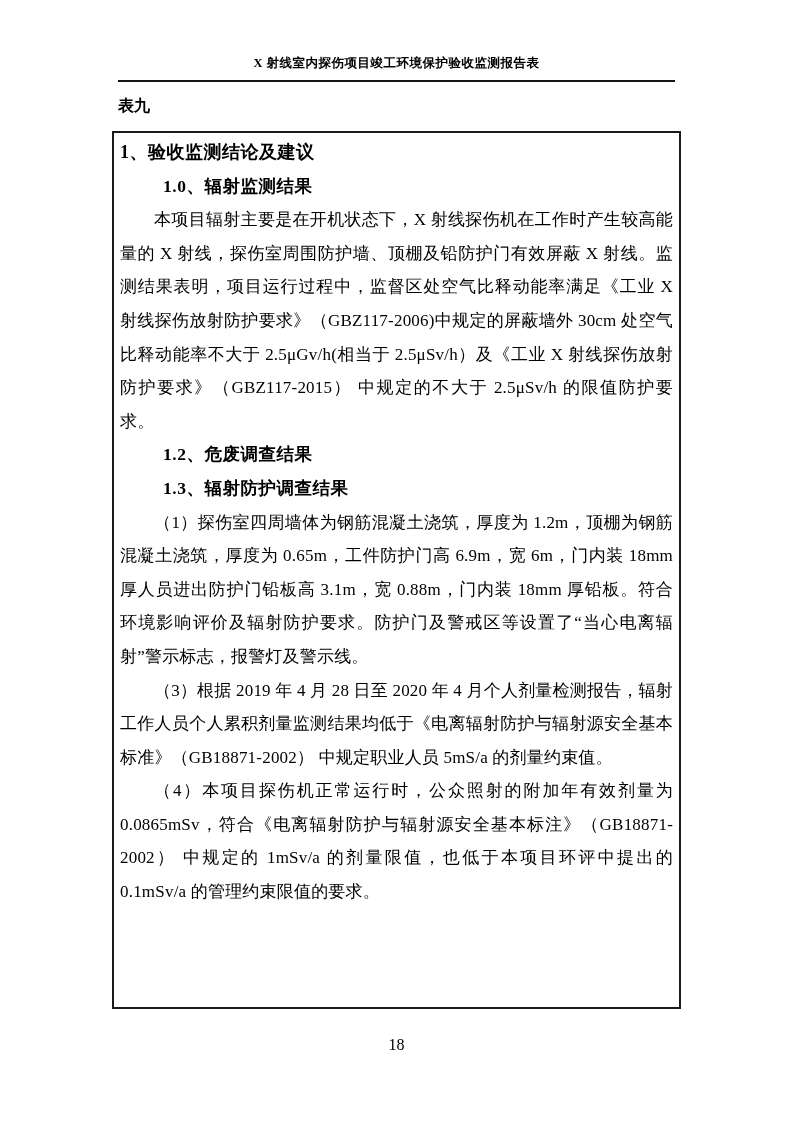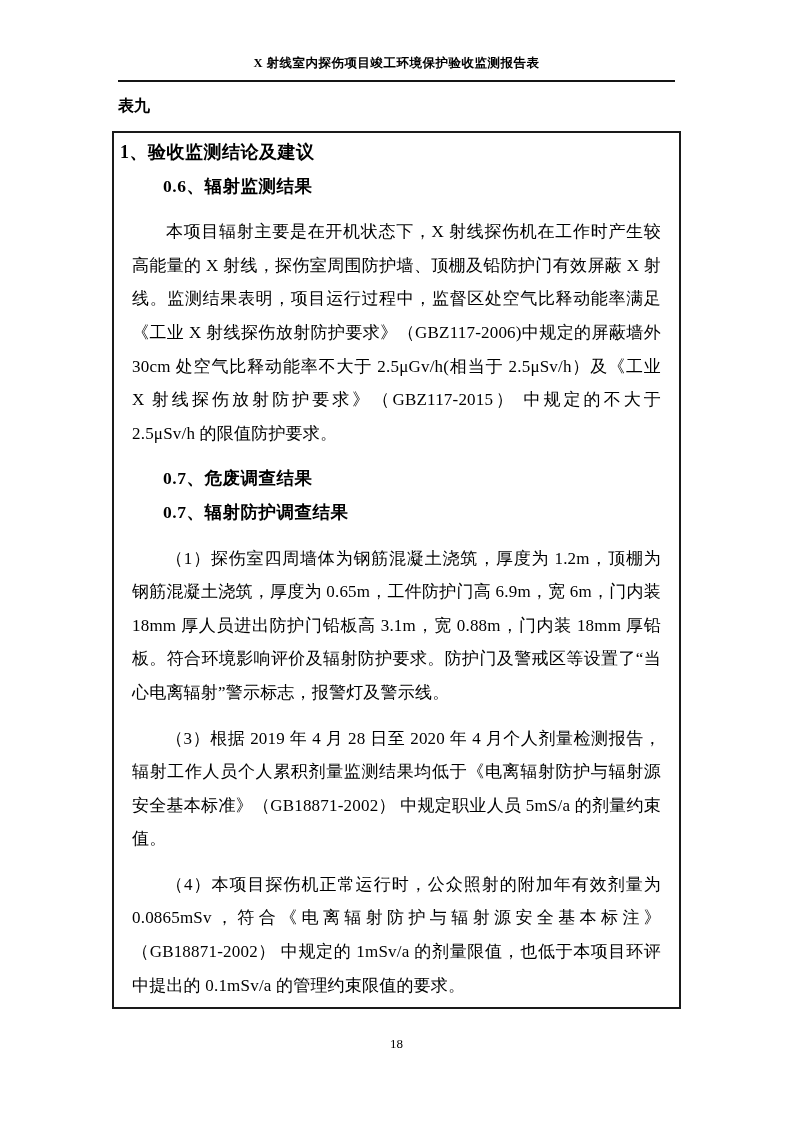--- a/index.html
+++ b/index.html
@@ -60,57 +60,57 @@
     font-weight: 700;
     letter-spacing: 0.5px;
   }
   .sub-heading {
     font-size: 17.5px;
     font-weight: 700;
     padding-left: 43px;
     letter-spacing: 0.5px;
   }
   .para {
-    margin: 12px;
+    margin: 0;
     text-indent: 34px;
     text-align: justify;
     letter-spacing: 0.2px;
   }
   .page-number {
     position: absolute;
     top: 1036px;
     left: 0;
     width: 100%;
     text-align: center;
-    font-size: 13px;
+    font-size: 16px;
   }
 </style>
 </head>
 <body>
 
 <div class="page">
 
   <div class="doc-header">X 射线室内探伤项目竣工环境保护验收监测报告表</div>
 
   <div class="header-rule"></div>
 
   <div class="table-label">表九</div>
 
   <div class="content-box">
 
     <div class="sec-title">1、验收监测结论及建议</div>
 
-    <div class="sub-heading">0.6、辐射监测结果</div>
+    <div class="sub-heading">1.0、辐射监测结果</div>
 
     <p class="para">本项目辐射主要是在开机状态下，X 射线探伤机在工作时产生较高能量的 X 射线，探伤室周围防护墙、顶棚及铅防护门有效屏蔽 X 射线。监测结果表明，项目运行过程中，监督区处空气比释动能率满足《工业 X 射线探伤放射防护要求》（GBZ117-2006)中规定的屏蔽墙外 30cm 处空气比释动能率不大于 2.5μGv/h(相当于 2.5μSv/h）及《工业 X 射线探伤放射防护要求》（GBZ117-2015） 中规定的不大于 2.5μSv/h 的限值防护要求。</p>
 
-    <div class="sub-heading">0.7、危废调查结果</div>
+    <div class="sub-heading">1.2、危废调查结果</div>
 
 
-    <div class="sub-heading">0.7、辐射防护调查结果</div>
+    <div class="sub-heading">1.3、辐射防护调查结果</div>
 
     <p class="para">（1）探伤室四周墙体为钢筋混凝土浇筑，厚度为 1.2m，顶棚为钢筋混凝土浇筑，厚度为 0.65m，工件防护门高 6.9m，宽 6m，门内装 18mm 厚人员进出防护门铅板高 3.1m，宽 0.88m，门内装 18mm 厚铅板。符合环境影响评价及辐射防护要求。防护门及警戒区等设置了“当心电离辐射”警示标志，报警灯及警示线。</p>
 
 
     <p class="para">（3）根据 2019 年 4 月 28 日至 2020 年 4 月个人剂量检测报告，辐射工作人员个人累积剂量监测结果均低于《电离辐射防护与辐射源安全基本标准》（GB18871-2002） 中规定职业人员 5mS/a 的剂量约束值。</p>
 
     <p class="para">（4）本项目探伤机正常运行时，公众照射的附加年有效剂量为 0.0865mSv，符合《电离辐射防护与辐射源安全基本标注》（GB18871-2002） 中规定的 1mSv/a 的剂量限值，也低于本项目环评中提出的 0.1mSv/a 的管理约束限值的要求。</p>
 
   </div>
 

